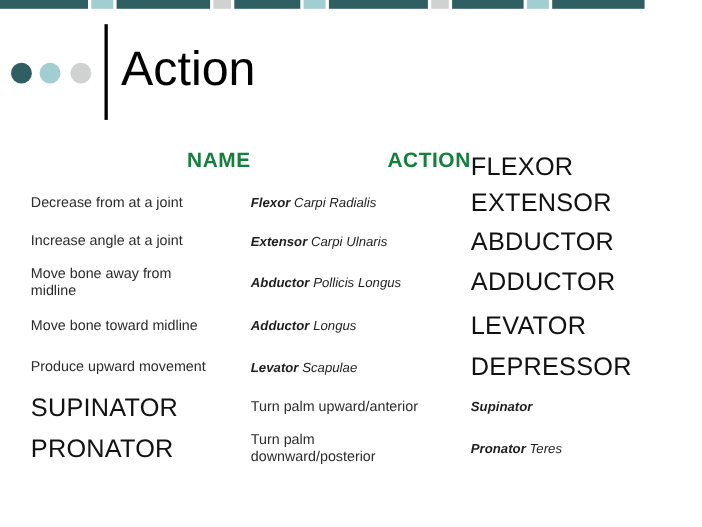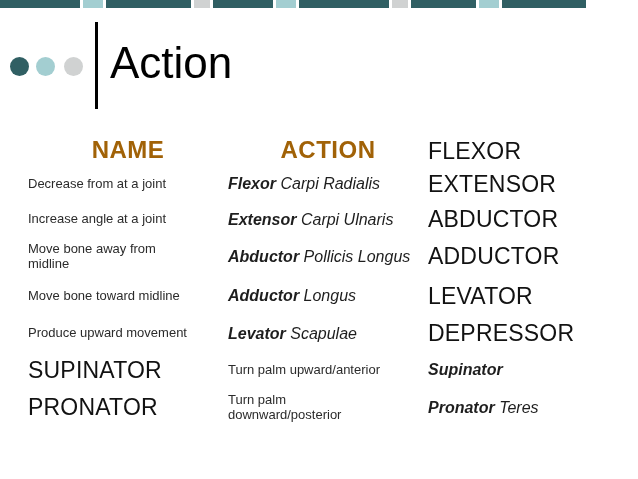--- a/index.html
+++ b/index.html
@@ -22,30 +22,30 @@
   }
   
   .table{
     position:absolute;left:28px;top:136px;width:590px;
     display:grid;
     grid-template-columns:200px 200px 190px;
     grid-template-rows:30px 36px 35px 39px 40px 35px 38px 37px 42px;
     align-items:center;
   }
   .th{
-    text-align:center;font-weight:700;font-size:24px;color:#a16207;letter-spacing:0.5px;
+    text-align:right;font-weight:700;font-size:19px;color:#15803d;letter-spacing:0.5px;
     align-self:start;
   }
   .td{align-self:center;}
   .name{font-size:23px;color:#121212;letter-spacing:0.2px;}
   .action{
     font-size:13px;line-height:1.12;color:#2b2b2b;
     white-space:pre-line;padding-right:24px;
   }
-  .example{font-size:16px;font-style:italic;color:#1e1e1e;}
+  .example{font-size:12px;font-style:italic;color:#1e1e1e;}
   .example b{font-weight:700;}
 </style>
 </head>
 <body>
 
 <div class="slide">
 
   <div class="top-bar" id="topbar">
       <div class="seg" style="width: 80px; background: rgb(48, 95, 99);"></div>
       <div class="seg" style="width: 20px; background: rgb(163, 206, 209);"></div>

